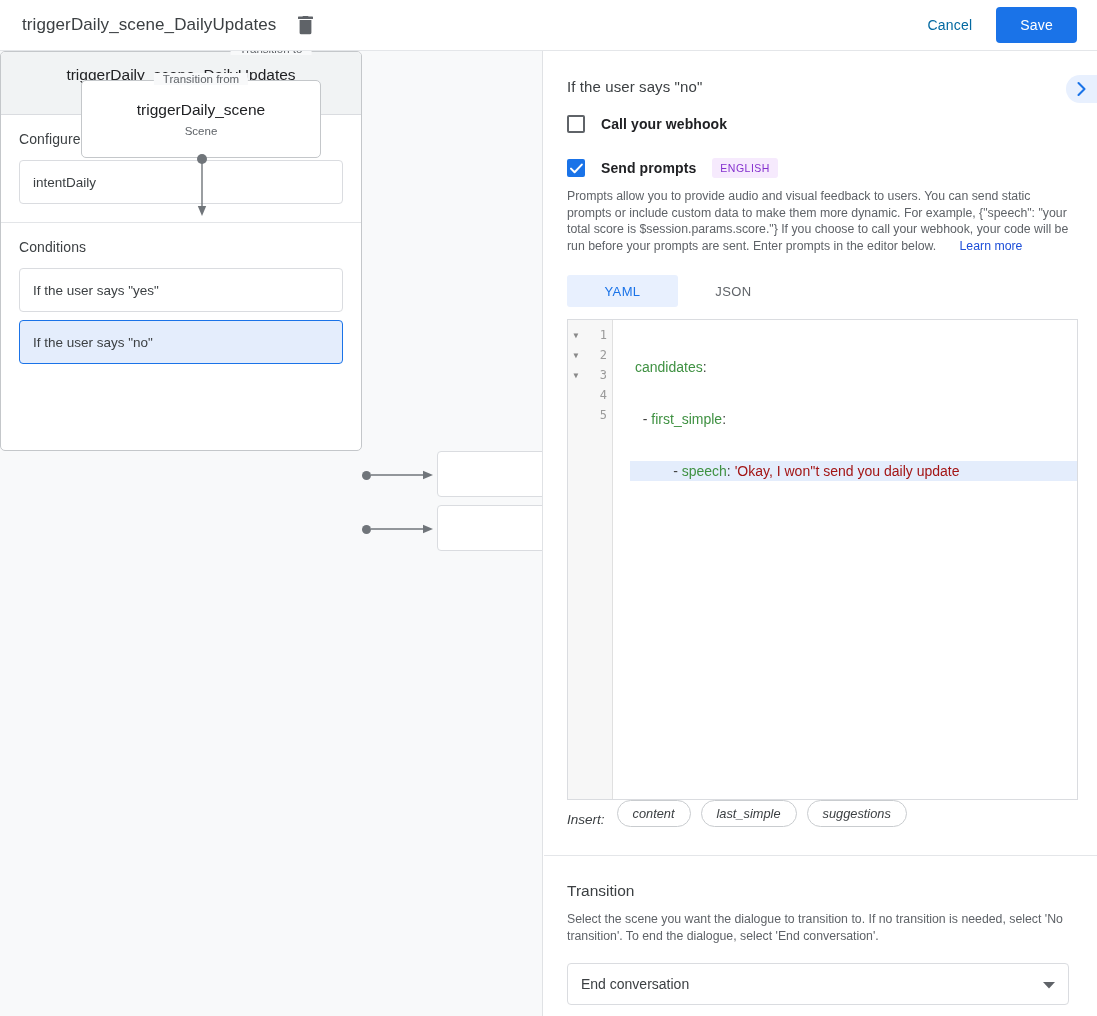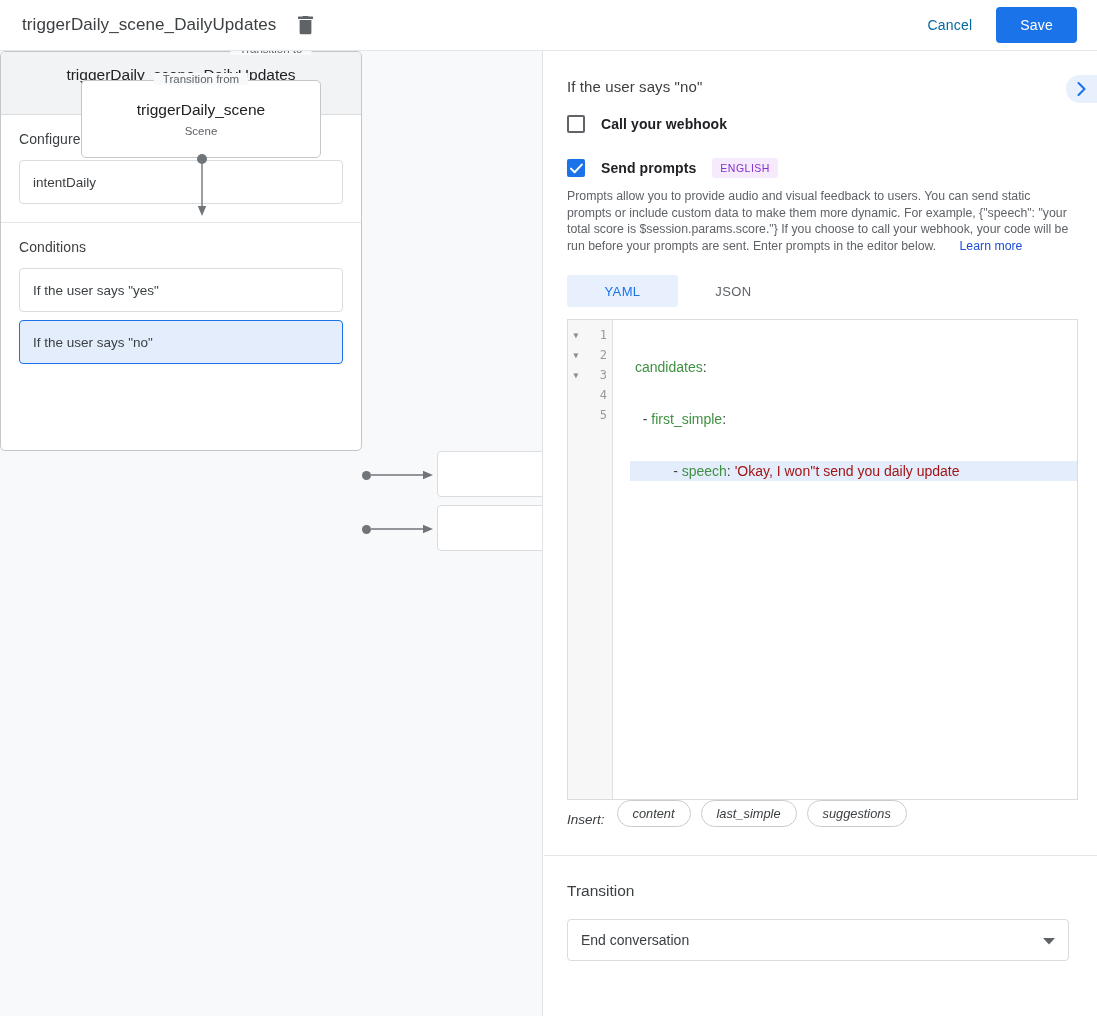--- a/index.html
+++ b/index.html
@@ -484,20 +484,21 @@
       <div class="chip">content</div>
       <div class="chip">last_simple</div>
       <div class="chip">suggestions</div>
     </div>
   </div>
 
   <div id="panel-divider"></div>
 
   <div class="panel-body">
     <div id="transition-title">Transition</div>
+    <div id="transition-desc">Select the scene you want the dialogue to transition to. If no transition is needed, select 'No transition'. To end the dialogue, select 'End conversation'.</div>
     <div id="transition-select">
       <span>End conversation</span>
       <span id="select-caret">
         <svg width="12" height="8" viewBox="0 0 12 8" aria-hidden="true">
           <polygon points="0,1 12,1 6,7.5" fill="#5f6368"></polygon>
         </svg>
       </span>
     </div>
   </div>
 </div>

